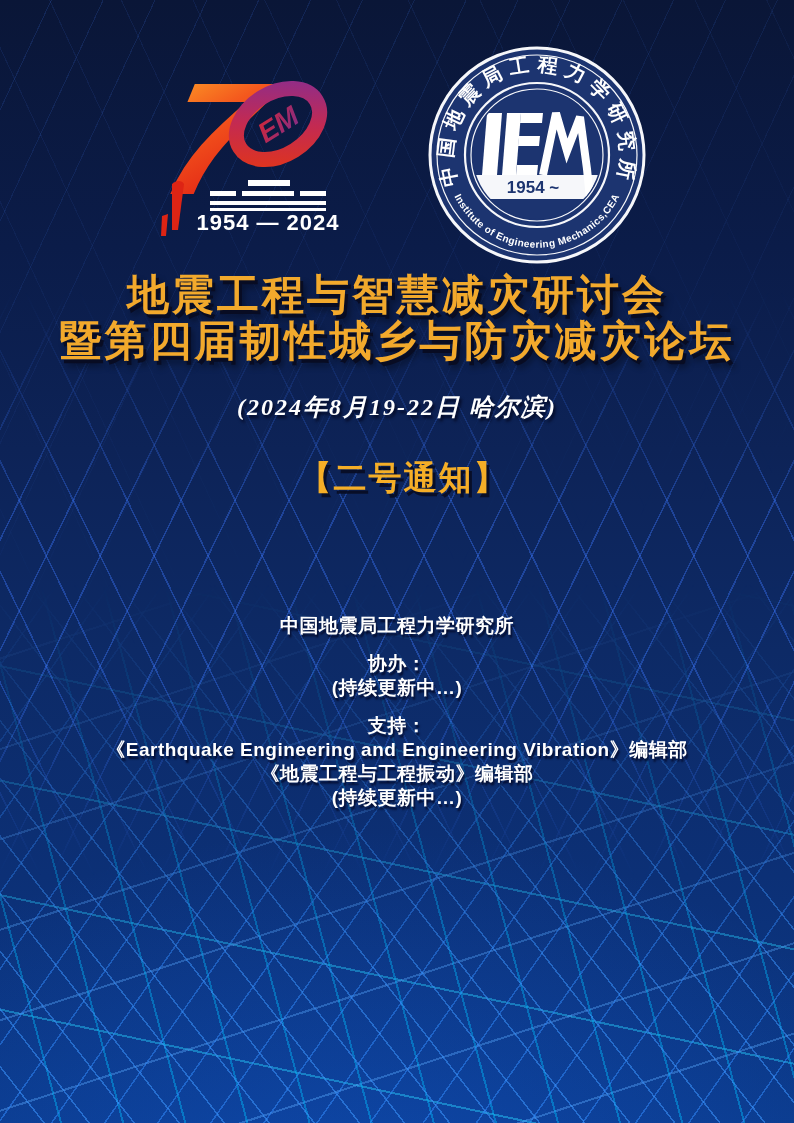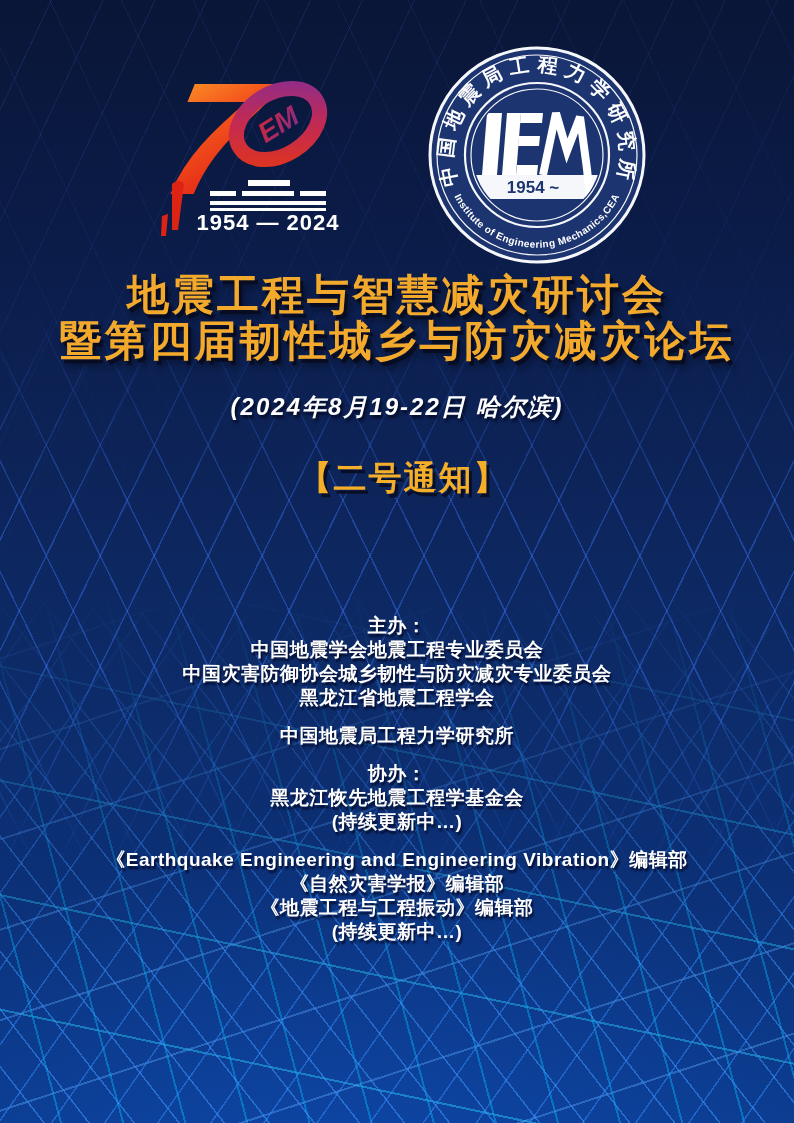--- a/index.html
+++ b/index.html
@@ -41,21 +41,21 @@
   
   .logo70{position:absolute;left:150px;top:66px;width:190px;height:172px;}
   .seal{position:absolute;left:424px;top:42px;width:226px;height:226px;}
 
   
   .centered{position:absolute;left:0;right:0;text-align:center;white-space:nowrap;}
   .title-line{font-size:42px;font-weight:800;letter-spacing:3px;color:#f2a92c;
     text-shadow:3px 4px 0 rgba(8,12,34,.95), 5px 7px 6px rgba(0,0,0,.45);line-height:46px;}
   .title{top:272px;}
   .date{top:391px;font-size:24px;font-weight:700;font-style:italic;letter-spacing:2px;color:#ffffff;
-    text-shadow:2px 3px 3px rgba(0,0,20,.75);}
+    text-shadow:2px 3px 3px rgba(0,0,20,.75);font-family:Liberation Serif, serif;}
   .notice{top:456px;font-size:33px;font-weight:800;letter-spacing:2px;color:#f5ae27;
     text-shadow:3px 4px 0 rgba(8,12,34,.9);padding-left:13px;}
 
   
   .orgs{position:absolute;left:0;right:0;top:614px;display:flex;flex-direction:column;gap:14px;
     text-align:center;}
   .section{display:flex;flex-direction:column;}
   .section-label,.org-line{font-size:19px;font-weight:700;line-height:24px;color:#ffffff;
     letter-spacing:.5px;white-space:nowrap;text-shadow:1.5px 2.5px 2px rgba(0,0,25,.75);}
 </style>
@@ -153,34 +153,27 @@
     <div class="title-line">地震工程与智慧减灾研讨会</div>
     <div class="title-line">暨第四届韧性城乡与防灾减灾论坛</div>
   </div>
 
   <div class="centered date">(2024年8月19-22日 哈尔滨)</div>
 
   <div class="centered notice">【二号通知】</div>
 
   <div class="orgs">
       <div class="section">
-        <div class="section-label">主办：</div>
-        <div class="org-line">中国地震学会地震工程专业委员会</div>
-        <div class="org-line">中国灾害防御协会城乡韧性与防灾减灾专业委员会</div>
-        <div class="org-line">黑龙江省地震工程学会</div>
-      </div>
-      <div class="section">
         <div class="org-line">中国地震局工程力学研究所</div>
       </div>
       <div class="section">
         <div class="section-label">协办：</div>
-        <div class="org-line">黑龙江恢先地震工程学基金会</div>
         <div class="org-line">(持续更新中…)</div>
       </div>
       <div class="section">
+        <div class="section-label">支持：</div>
         <div class="org-line">《Earthquake Engineering and Engineering Vibration》编辑部</div>
-        <div class="org-line">《自然灾害学报》编辑部</div>
         <div class="org-line">《地震工程与工程振动》编辑部</div>
         <div class="org-line">(持续更新中…)</div>
       </div>
     </div>
 
 </div>
 
 </body></html>

